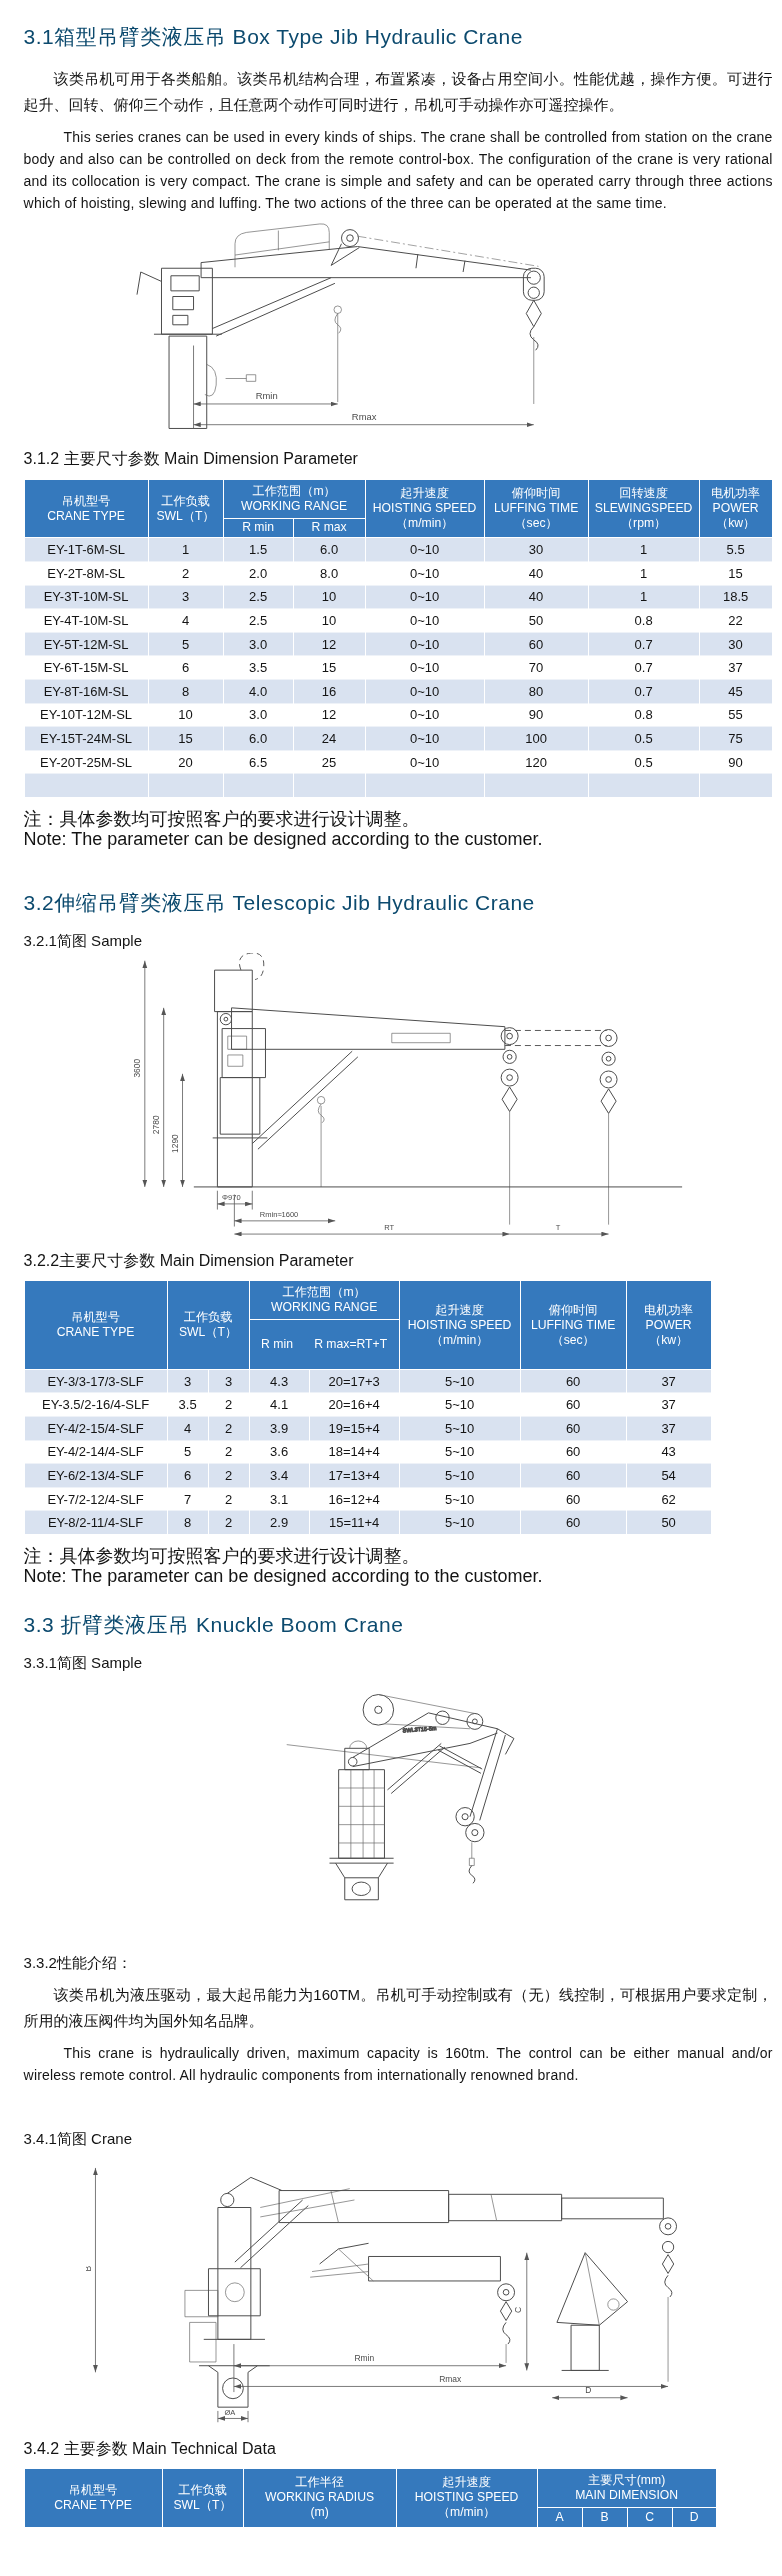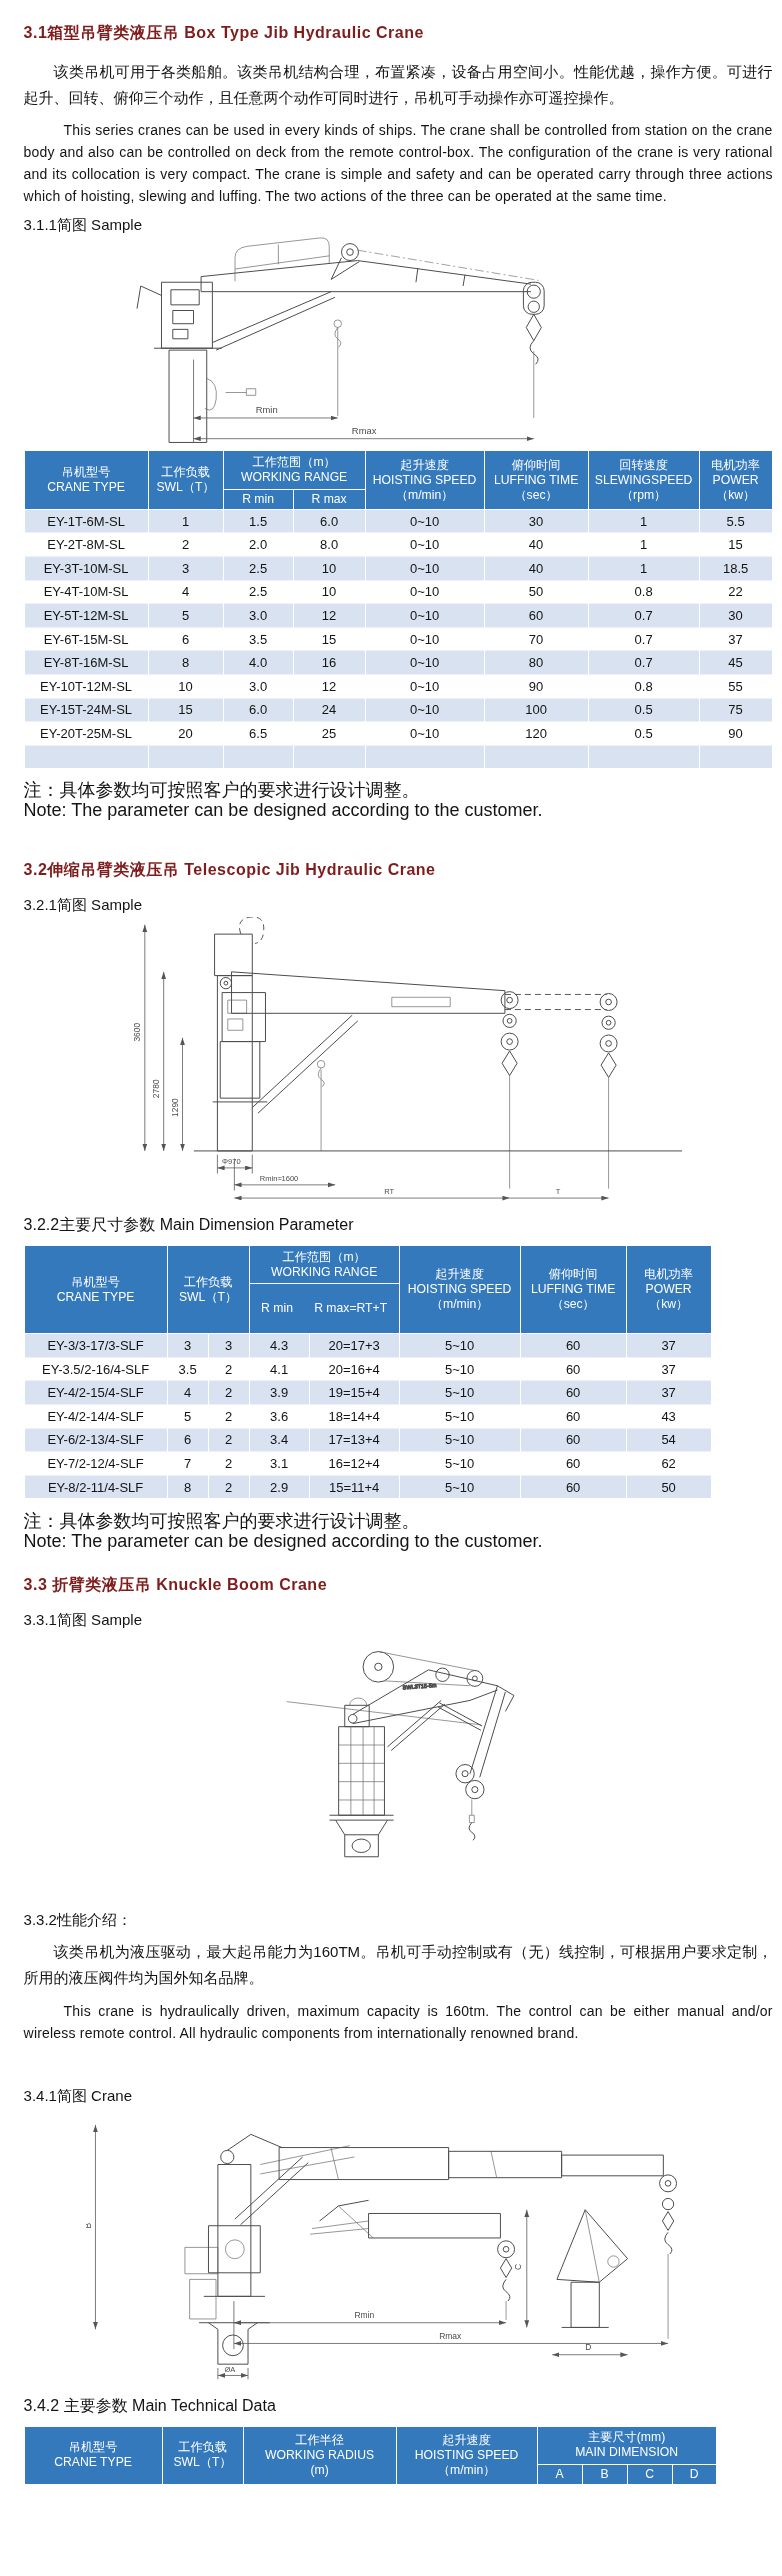--- a/index.html
+++ b/index.html
@@ -1,18 +1,18 @@
 <!DOCTYPE html>
 <html style="font-size:15px"><head>
 <meta charset="utf-8">
 <style>
   html,body{margin:0;padding:0;background:#ffffff;}
   body{width:782px;font-family:"Liberation Sans","DejaVu Sans",sans-serif;color:#141414;}
   .page{padding:22.6px 9.4px 13px 23.6px;width:749px;}
-  .sec-heading{color:#7f1d1d;font-size:16px;font-weight:bold;margin:0 0 15px 0;letter-spacing:0.5px;}
+  .sec-heading{color:#0c4a6e;font-size:21px;font-weight:normal;margin:0 0 15px 0;letter-spacing:0.5px;}
   .para-zh{font-size:15px;line-height:26px;margin:0 0 8.5px 0;text-indent:30px;text-align:justify;}
   .para-en{font-size:14px;line-height:22px;margin:0 0 9.4px 0;text-indent:40px;text-align:justify;letter-spacing:0.2px;}
   .sub-label{font-size:15px;margin:9.4px 0 1.9px 0;}
   .param-label{font-size:16px;margin:13px 0 8.5px 0;}
   .perf-label{font-size:15px;margin:19px 0 9.4px 0;}
   table.ptable{border-collapse:collapse;table-layout:fixed;}
   table.t1{width:747px;}
   table.t2{width:688px;}
   table.t3{width:693px;}
   .ptable th{background:#3579bd;color:#ffffff;font-weight:normal;font-size:12.2px;line-height:15px;
@@ -37,21 +37,20 @@
 </style>
 </head>
 <body>
 
 <div class="page">
 
   <h2 class="sec-heading">3.1箱型吊臂类液压吊  Box Type Jib Hydraulic Crane</h2>
   <p class="para-zh">该类吊机可用于各类船舶。该类吊机结构合理，布置紧凑，设备占用空间小。性能优越，操作方便。可进行起升、回转、俯仰三个动作，且任意两个动作可同时进行，吊机可手动操作亦可遥控操作。</p>
   <p class="para-en">This series cranes can be used in every kinds of ships. The crane shall be controlled from station on the crane body and also can be controlled on deck from the remote control-box. The configuration of the crane is very rational and its collocation is very compact. The crane is simple and safety and can be operated carry through three actions which of hoisting, slewing and luffing. The two actions of the three can be operated at the same time.</p>
 
-  <div class="sub-label">3.1.1简图  Sample</div>
 
   <svg class="dwg" width="528" height="213" viewBox="0 0 560 226" style="margin-left:111px;">
     <defs>
       <marker id="ar1" markerWidth="10" markerHeight="8" refX="9" refY="3" orient="auto-start-reverse">
           <path d="M0,0L9,3L0,6z" fill="#555"></path>
         </marker>
     </defs>
 
     <g class="lt">
       <path d="M106,47 L106,22 Q106,12 118,10 L196,1 Q206,0 206,10 L206,28"></path>
@@ -106,20 +105,21 @@
 
     <g>
       <line class="dim" x1="62" y1="130" x2="62" y2="218"></line>
       <line class="dim" x1="62" y1="192" x2="215" y2="192" marker-start="url(#ar1)" marker-end="url(#ar1)"></line>
       <line class="dim" x1="62" y1="214" x2="423" y2="214" marker-start="url(#ar1)" marker-end="url(#ar1)"></line>
       <text x="128" y="187" font-size="10">Rmin</text>
       <text x="230" y="209" font-size="10">Rmax</text>
     </g>
   </svg>
 
+  <div class="param-label">3.1.2 主要尺寸参数  Main Dimension Parameter</div>
 
   <table class="ptable t1">
     <colgroup>
         <col style="width:124px">
         <col style="width:75px">
         <col style="width:70px">
         <col style="width:72px">
         <col style="width:119px">
         <col style="width:104px">
         <col style="width:111px">

